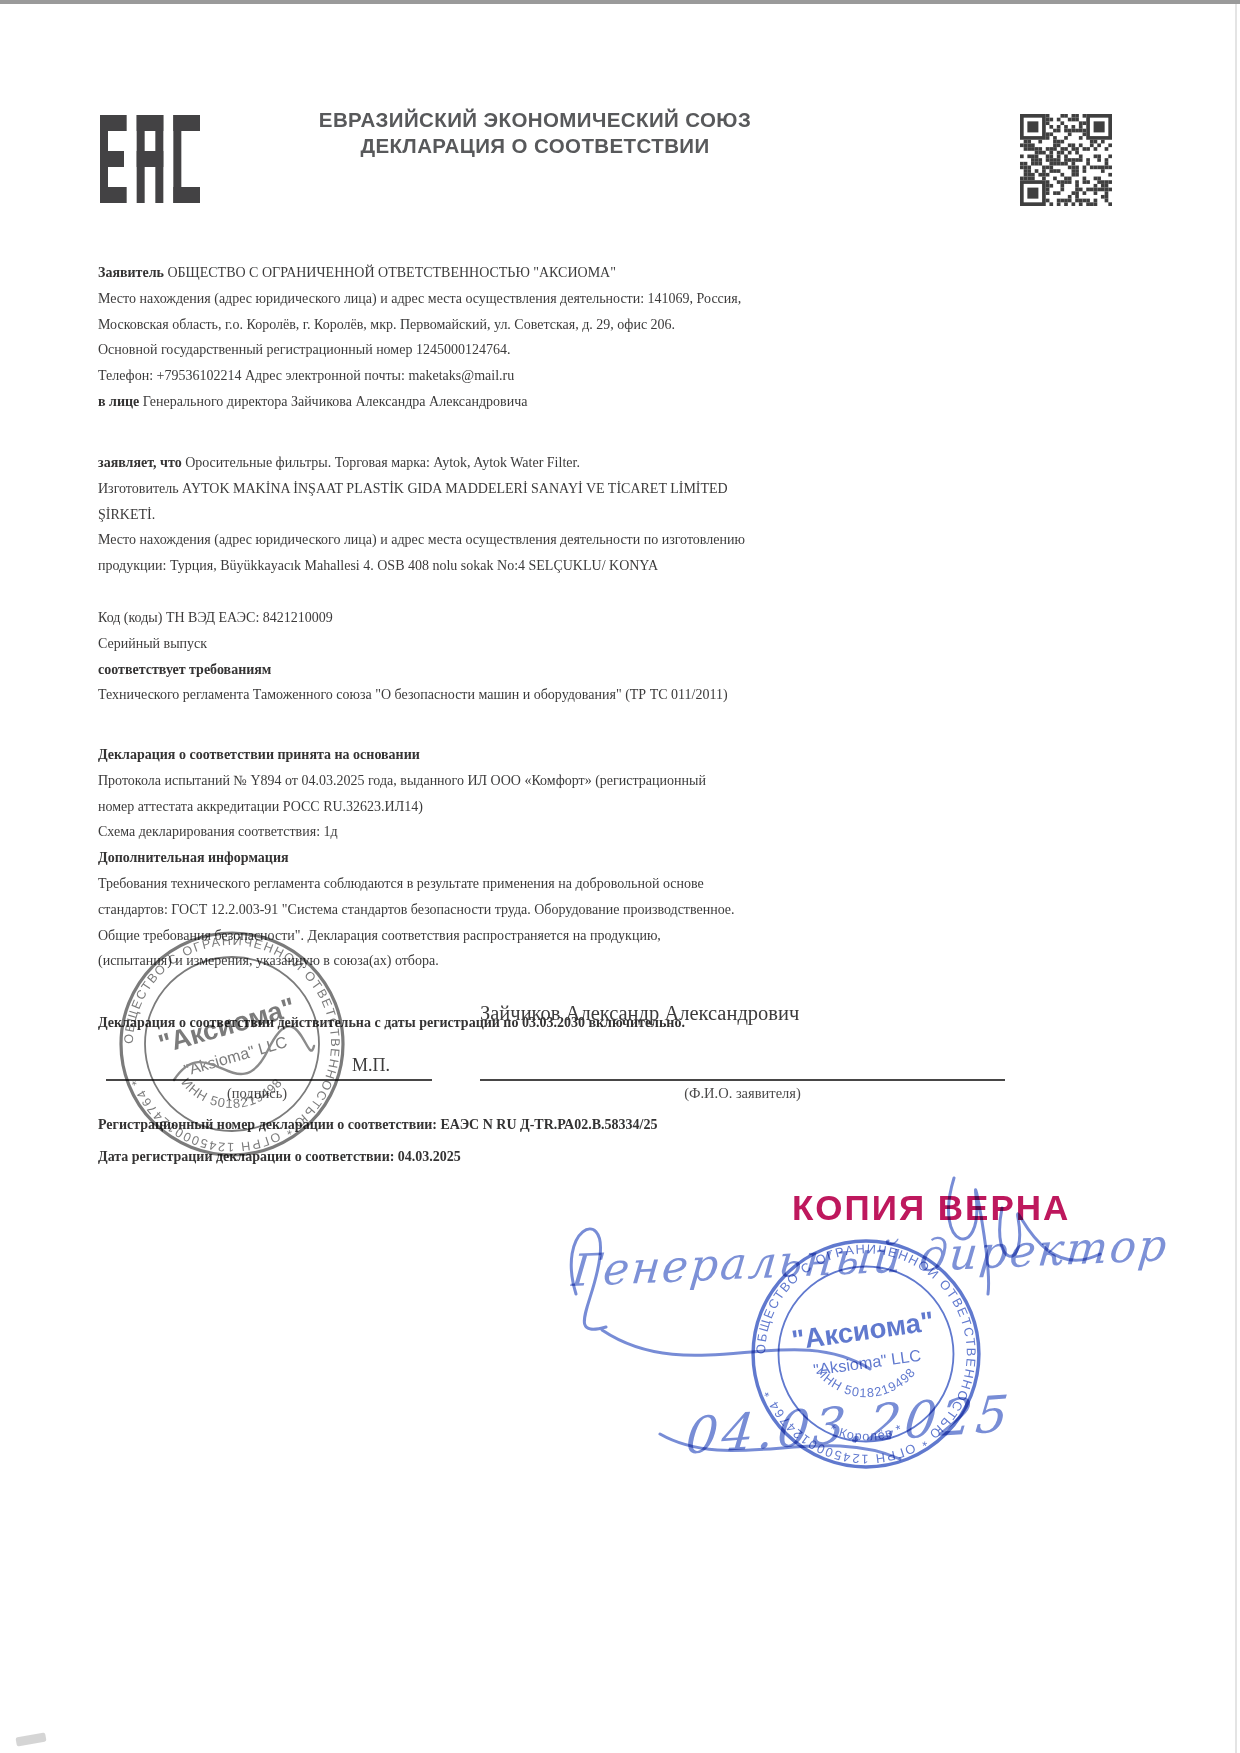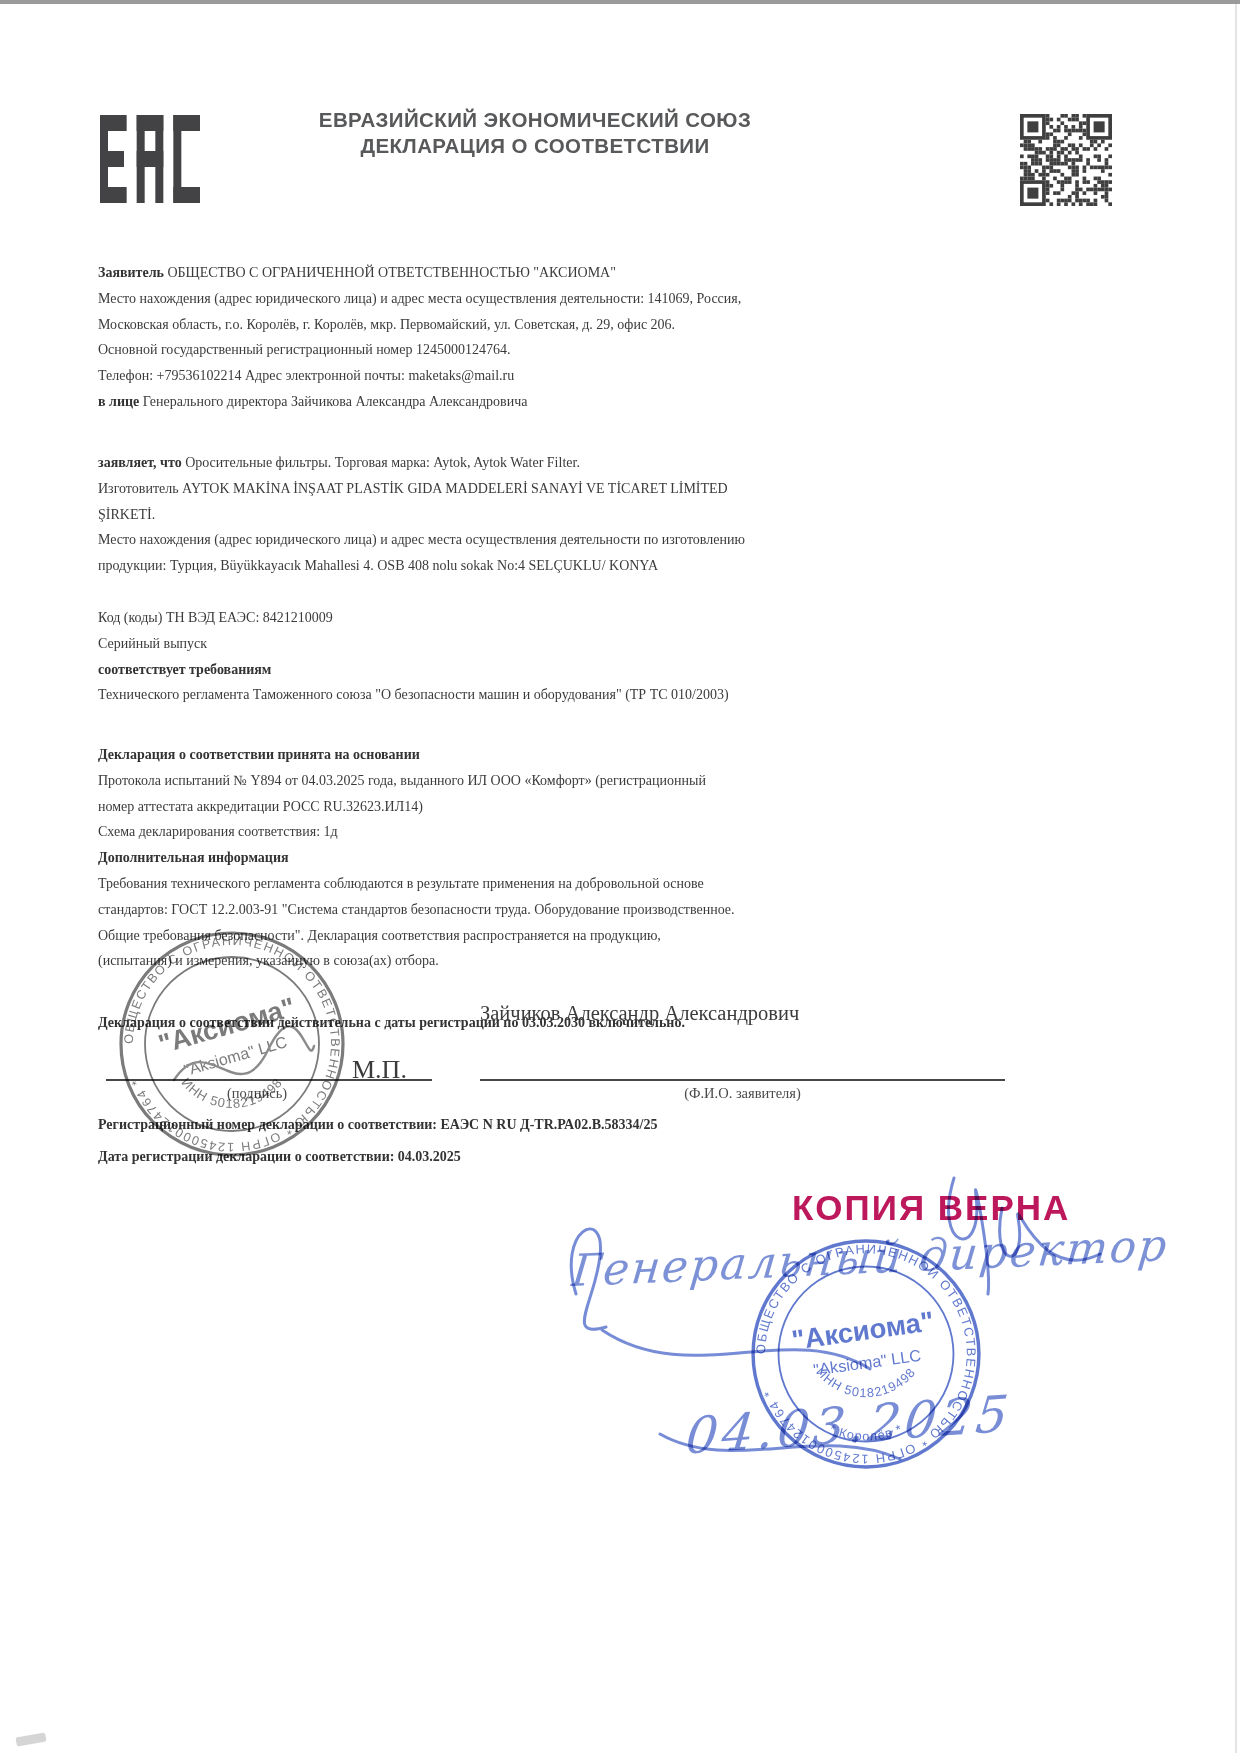--- a/index.html
+++ b/index.html
@@ -13,21 +13,21 @@
              font-size:20.5px;line-height:26px;color:#58595b;letter-spacing:.4px;}
   .qr{position:absolute;left:1020px;top:110px;width:92px;height:92px;}
 
   
   .tblock{position:absolute;left:98px;width:1070px;}
   .ln{height:25.8px;line-height:25.8px;font-size:14px;white-space:nowrap;}
   .ln b{font-weight:bold;color:#343333;}
   .boldln{font-weight:bold;color:#343333;}
 
   
-  .mp{position:absolute;left:352px;top:1051px;font-size:26px;}
+  .mp{position:absolute;left:352px;top:1051px;font-size:18px;}
   .fio{position:absolute;left:480px;top:998px;width:525px;text-align:left;font-size:20.5px;}
   .sig-line{position:absolute;top:1075px;height:2px;background:#474646;}
   .sig-line.left{left:106px;width:326px;}
   .sig-line.right{left:480px;width:525px;}
   .caption{position:absolute;top:1081px;font-size:14.5px;text-align:center;color:#4a4949;}
   .caption.left{left:94px;width:326px;}
   .caption.right{left:480px;width:525px;}
 
   
   .stamp{position:absolute;mix-blend-mode:multiply;}
@@ -341,21 +341,21 @@
     <div class="ln">Изготовитель AYTOK MAKİNA İNŞAAT PLASTİK GIDA MADDELERİ SANAYİ VE TİCARET LİMİTED</div>
     <div class="ln">ŞİRKETİ.</div>
     <div class="ln">Место нахождения (адрес юридического лица) и адрес места осуществления деятельности по изготовлению</div>
     <div class="ln">продукции: Турция, Büyükkayacık Mahallesi 4. OSB 408 nolu sokak No:4 SELÇUKLU/ KONYA</div>
   </div>
 
   <div class="tblock" style="top:601px">
     <div class="ln">Код (коды) ТН ВЭД ЕАЭС: 8421210009</div>
     <div class="ln">Серийный выпуск</div>
     <div class="ln boldln">соответствует требованиям</div>
-    <div class="ln">Технического регламента Таможенного союза "О безопасности машин и оборудования" (ТР ТС 010/2003)</div>
+    <div class="ln">Технического регламента Таможенного союза "О безопасности машин и оборудования" (ТР ТС 011/2011)</div>
   </div>
 
   <div class="tblock" style="top:738px">
     <div class="ln boldln">Декларация о соответствии принята на основании</div>
     <div class="ln">Протокола испытаний № Y894 от 04.03.2025 года, выданного ИЛ ООО «Комфорт» (регистрационный</div>
     <div class="ln">номер аттестата аккредитации РОСС RU.32623.ИЛ14)</div>
     <div class="ln">Схема декларирования соответствия: 1д</div>
     <div class="ln boldln">Дополнительная информация</div>
     <div class="ln">Требования технического регламента соблюдаются в результате применения на добровольной основе</div>
     <div class="ln">стандартов: ГОСТ 12.2.003-91 "Система стандартов безопасности труда. Оборудование производственное.</div>

